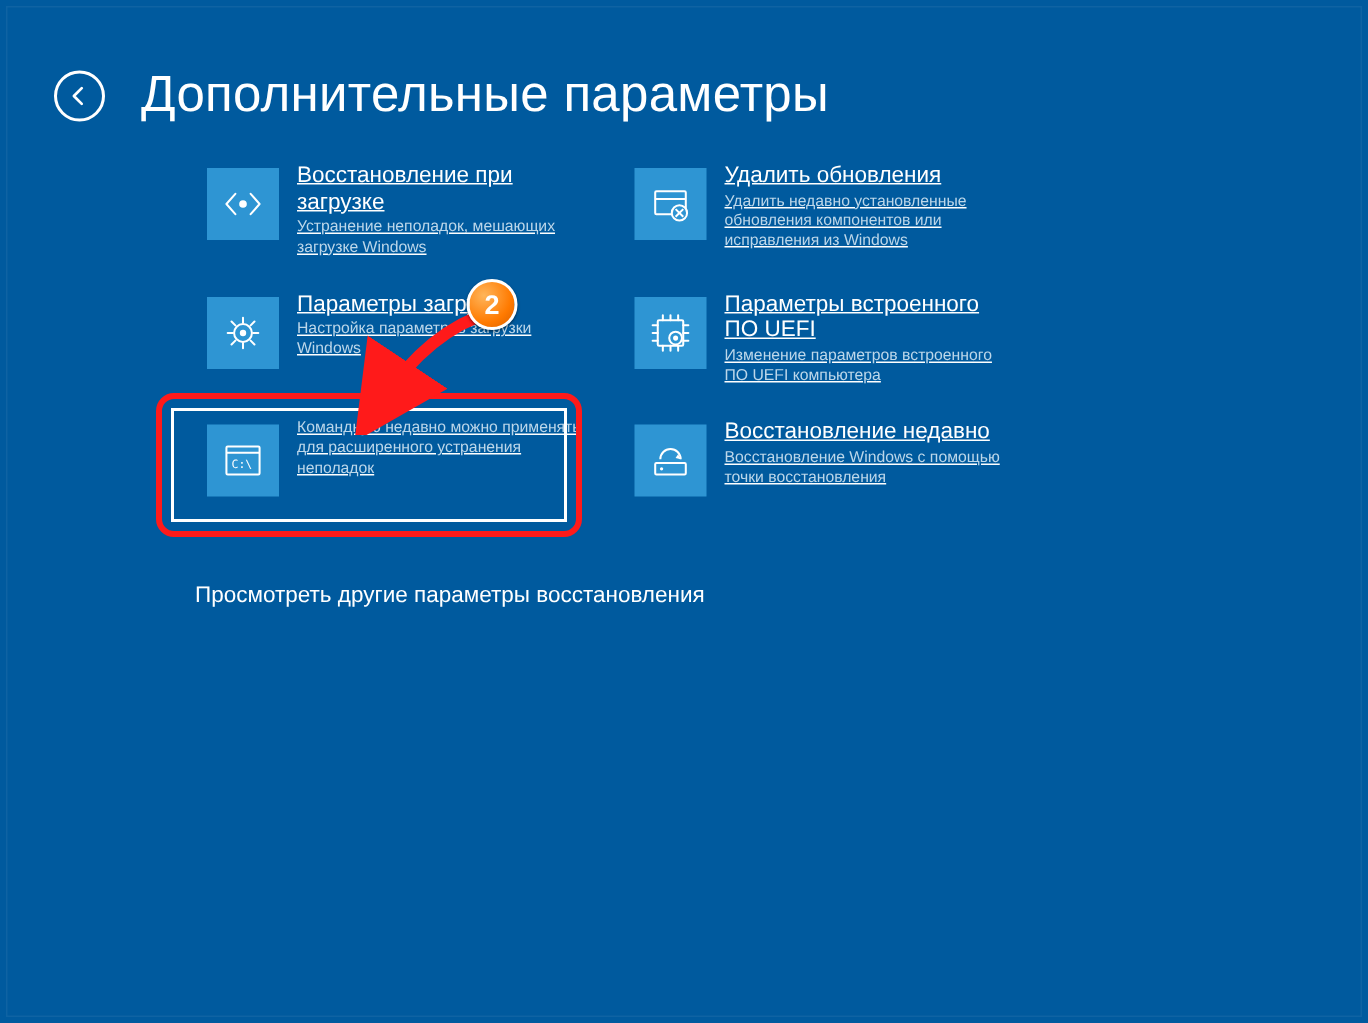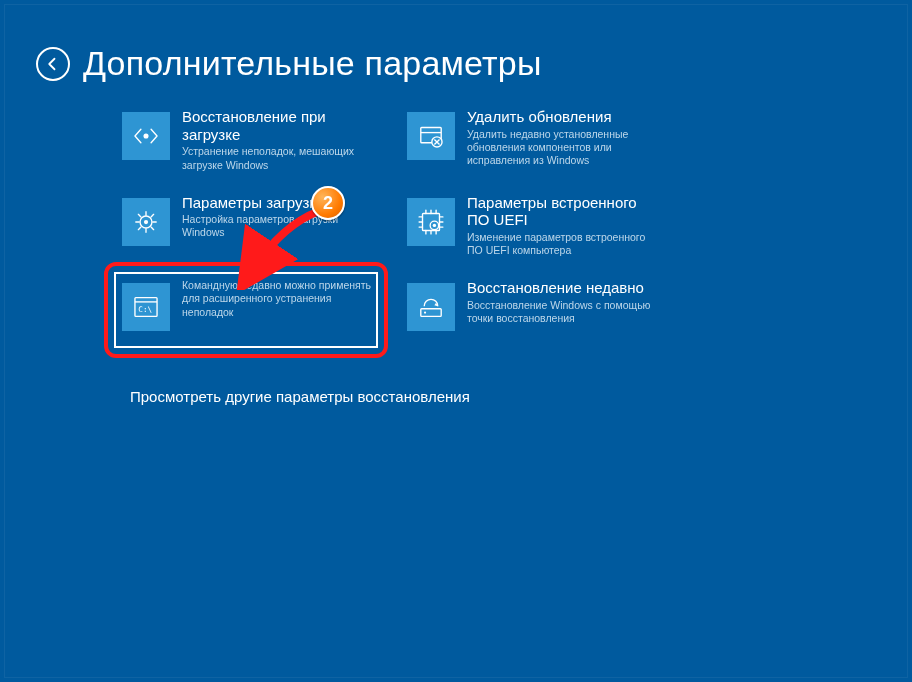--- a/index.html
+++ b/index.html
@@ -15,43 +15,44 @@
     inset: 4px;
     border: 1px solid rgba(255,255,255,0.06);
     pointer-events: none;
   }
   .header {
     position: absolute;
     top: 44px;
     left: 36px;
     display: flex;
     align-items: center;
-    gap: 13px;
+    gap: 24px;
   }
   .back-btn {
     width: 34px; height: 34px;
     border: 2px solid #ffffff;
     border-radius: 50%;
     display: flex; align-items: center; justify-content: center;
     cursor: pointer;
   }
   .back-btn svg { width: 18px; height: 18px; fill: #fff; }
   .page-title {
     font-size: 34px;
     font-weight: 300;
     letter-spacing: 0.2px;
   }
   .grid {
     position: absolute;
     top: 104px;
-    left: 120px;
+    left: 136px;
     width: 660px;
     display: flex;
     flex-wrap: wrap;
     gap: 12px 30px;
+    text-decoration: underline;
   }
   .tile {
     width: 255px;
     min-height: 72px;
     display: flex;
     align-items: flex-start;
     gap: 12px;
     cursor: pointer;
     padding: 4px 2px 6px 2px;
   }

